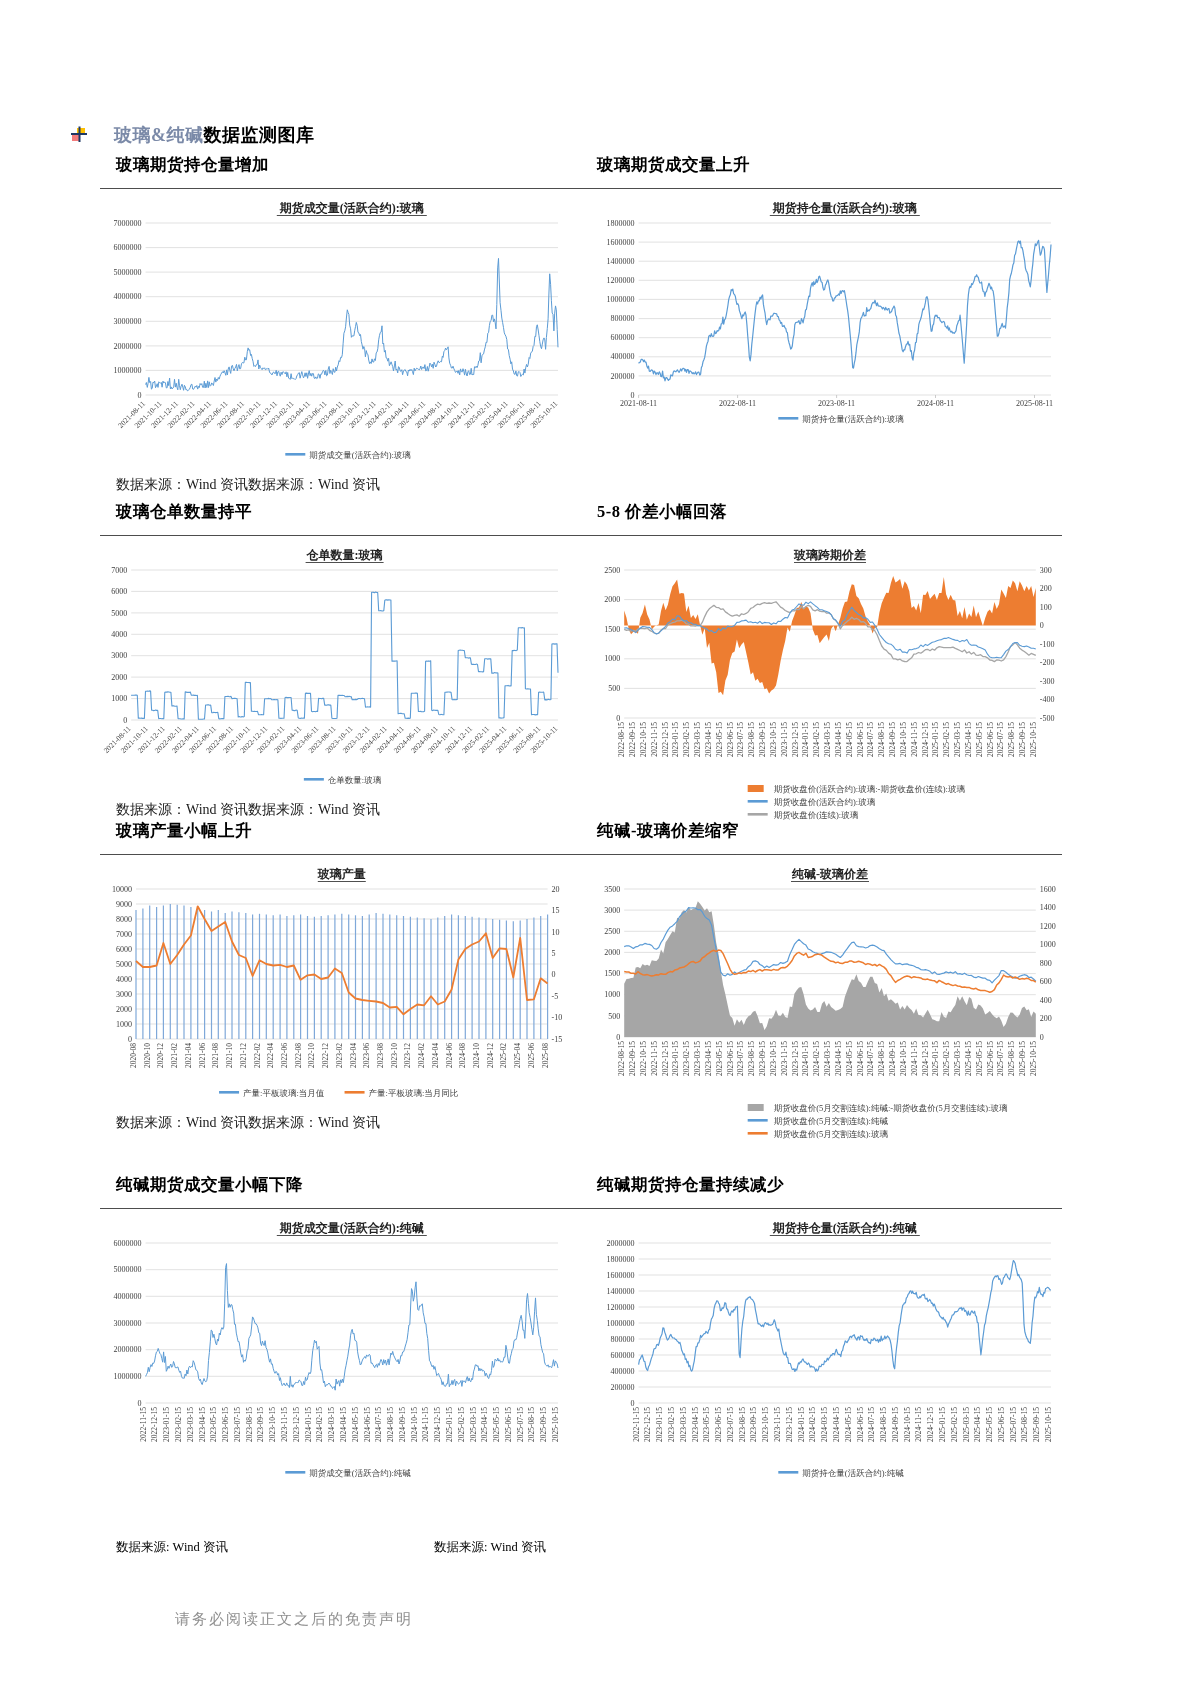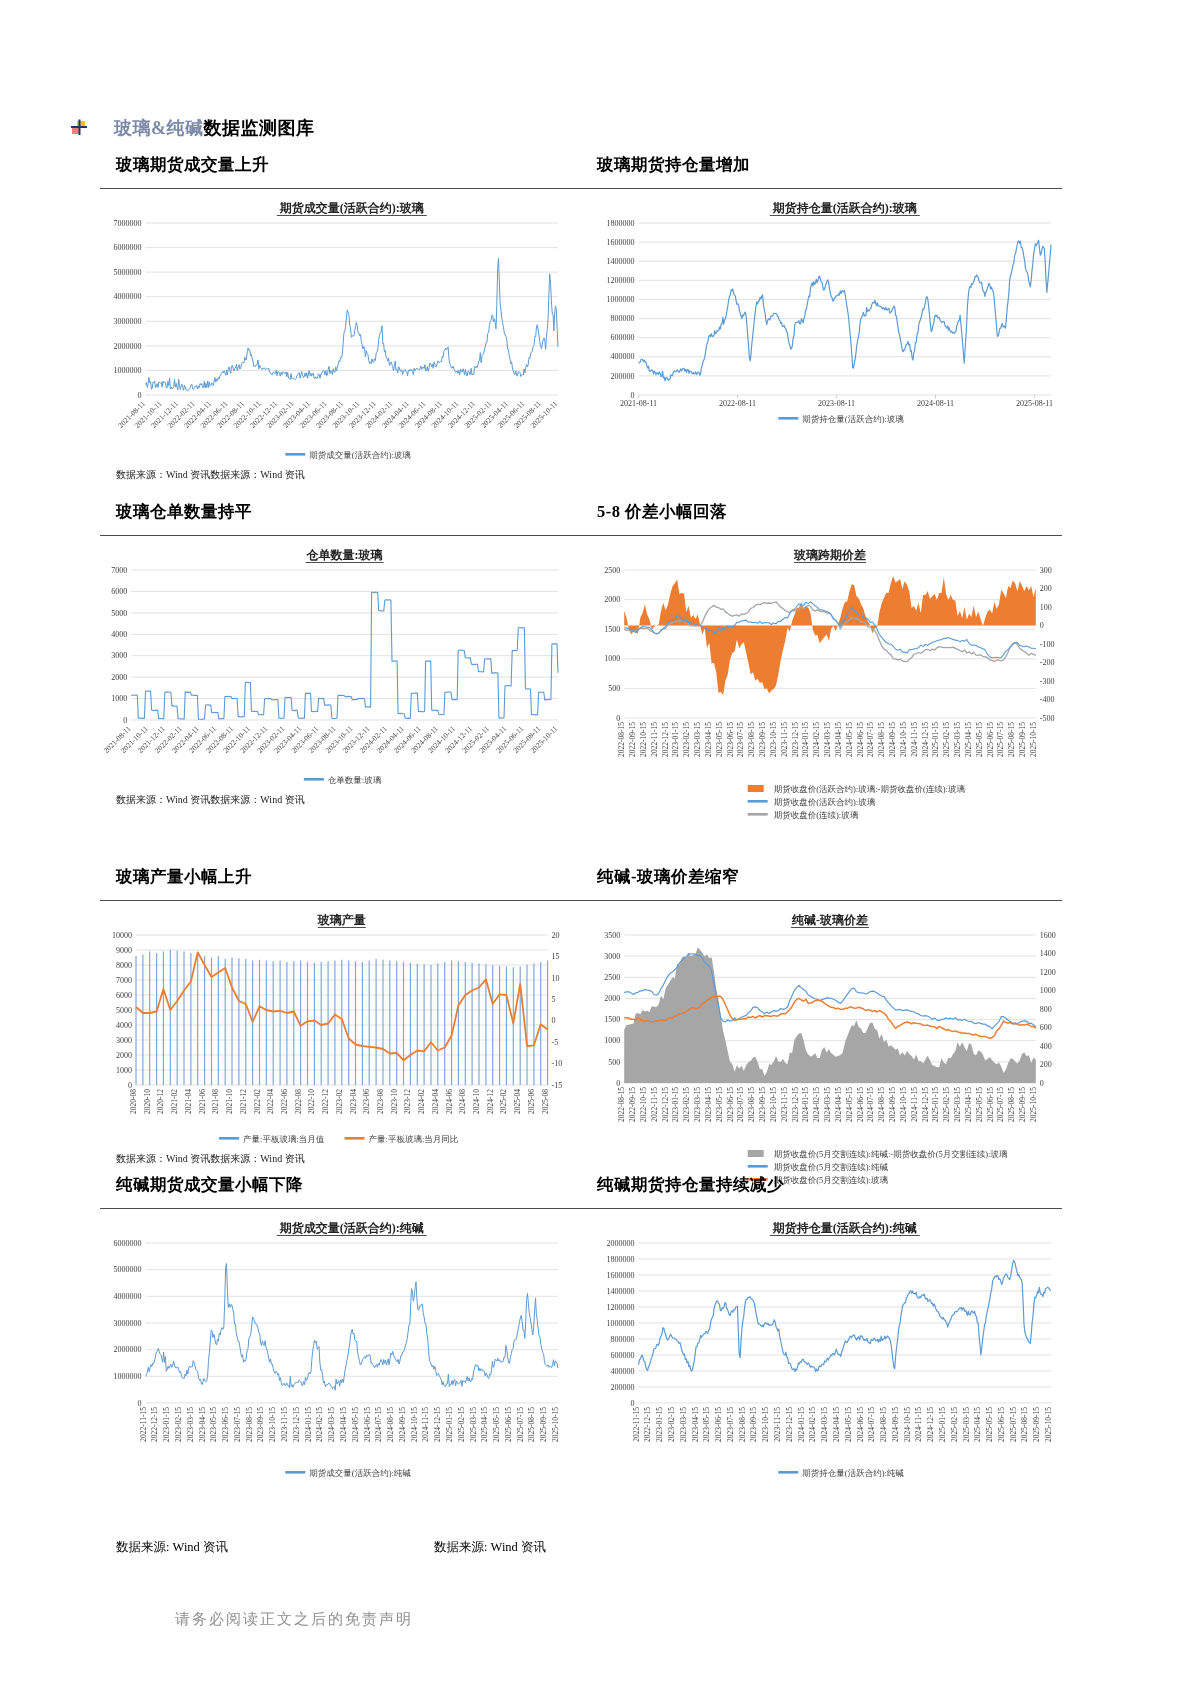--- a/index.html
+++ b/index.html
@@ -8,33 +8,33 @@
   
   .logo{position:absolute;top:22px;right:128px;display:flex;align-items:flex-start;}
   .logo-zrf{font-family:"Liberation Sans","DejaVu Sans",sans-serif;font-weight:bold;line-height:0.9;white-space:nowrap;}
   .zr{font-size:56px;color:#b5b5b5;letter-spacing:-4px;}
   .f{font-size:66px;color:#1f3864;}
   .logo-names{margin-left:10px;padding-top:10px;}
   .cn{font-size:27px;font-weight:bold;color:#8b8b8b;letter-spacing:1px;line-height:1.05;}
   .en{font-size:10.5px;color:#9b9b9b;letter-spacing:1.5px;margin-top:4px;
       font-family:"Liberation Sans","DejaVu Sans",sans-serif;font-weight:bold;}
   
-  .sec-title{position:absolute;top:116px;left:70px;display:flex;align-items:center;}
+  .sec-title{position:absolute;top:123px;left:70px;display:flex;align-items:center;}
   .sec-icon{width:18px;height:18px;margin-right:26px;}
   .sec-text{font-size:18px;font-weight:bold;letter-spacing:0.5px;}
   .hl{color:#7b8aa8;}
   .rest{color:#000;}
   
   .row{position:absolute;left:100px;width:962px;}
   .row-head{display:flex;border-bottom:1px solid #4d4d4d;padding:4px 0 12px 0;}
   .sub{width:50%;padding-left:16px;font-size:16.5px;font-weight:bold;box-sizing:border-box;letter-spacing:0.5px;}
   .row-body{display:flex;align-items:flex-start;}
   .col{width:50%;box-sizing:border-box;padding-top:8px;}
   .col.right{padding-left:12px;}
-  .src{font-size:10px;color:#1a1a1a;padding-left:16px;margin-top:2px;white-space:nowrap;}
+  .src{font-size:14px;color:#1a1a1a;padding-left:16px;margin-top:10px;white-space:nowrap;}
   .src4{display:flex;margin-top:55px;}
   .src4 .a{font-size:12.5px;margin-left:16px;white-space:nowrap;}
   .src4 .b{font-size:12.5px;margin-left:206px;white-space:nowrap;}
   .footer{position:absolute;top:1610px;left:175px;font-size:15px;color:#8f8f8f;letter-spacing:2px;}
   .chart svg{display:block;}
   .chart text{font-family:"Liberation Serif","DejaVu Serif",serif;}
 </style>
 </head>
 <body>
 
@@ -47,22 +47,22 @@
         <rect x="7" y="2" width="8" height="7" fill="#FFC000"></rect>
         <rect x="2" y="8" width="8" height="7" fill="#F47C7C"></rect>
         <path d="M9.5 0.5 V16 M1 8 H17" stroke="#1F3864" stroke-width="2" fill="none"></path>
       </svg>
     </span>
     <span class="sec-text"><span class="hl">玻璃&amp;纯碱</span><span class="rest">数据监测图库</span></span>
   </div>
 
   <div class="row" style="top:150px">
     <div class="row-head">
+      <div class="sub">玻璃期货持仓量增加</div>
       <div class="sub">玻璃期货成交量上升</div>
-      <div class="sub">玻璃期货持仓量增加</div>
     </div>
     <div class="row-body">
       <div class="col">
         <div class="chart" id="chart0">
             <svg width="470" height="269" viewBox="0 0 470 269" xmlns="http://www.w3.org/2000/svg">
               <line x1="45.6" y1="26.0" x2="458" y2="26.0" stroke="#d9d9d9" stroke-width="0.8"></line>
               <text x="41.6" y="28.6" text-anchor="end" font-size="8" fill="#404040">7000000</text>
               <line x1="45.6" y1="50.6" x2="458" y2="50.6" stroke="#d9d9d9" stroke-width="0.8"></line>
               <text x="41.6" y="53.2" text-anchor="end" font-size="8" fill="#404040">6000000</text>
               <line x1="45.6" y1="75.1" x2="458" y2="75.1" stroke="#d9d9d9" stroke-width="0.8"></line>
@@ -289,21 +289,21 @@
               <rect x="154.68" y="256" width="20" height="2.6" fill="#5B9BD5"></rect>
               <text x="180.68" y="261" font-size="8.5" fill="#404040">期货收盘价(活跃合约):玻璃</text>
               <rect x="154.68" y="269" width="20" height="2.6" fill="#A6A6A6"></rect>
               <text x="180.68" y="274" font-size="8.5" fill="#404040">期货收盘价(连续):玻璃</text>
             </svg>
           </div>
       </div>
     </div>
   </div>
 
-  <div class="row" style="top:862px">
+  <div class="row" style="top:816px">
     <div class="row-head">
       <div class="sub">玻璃产量小幅上升</div>
       <div class="sub">纯碱-玻璃价差缩窄</div>
     </div>
     <div class="row-body">
       <div class="col">
         <div class="chart" id="chart4">
             <svg width="470" height="241" viewBox="0 0 470 241" xmlns="http://www.w3.org/2000/svg">
               <line x1="36" y1="26.0" x2="447.6" y2="26.0" stroke="#d9d9d9" stroke-width="0.8"></line>
               <text x="32" y="28.6" text-anchor="end" font-size="8" fill="#404040">10000</text>

